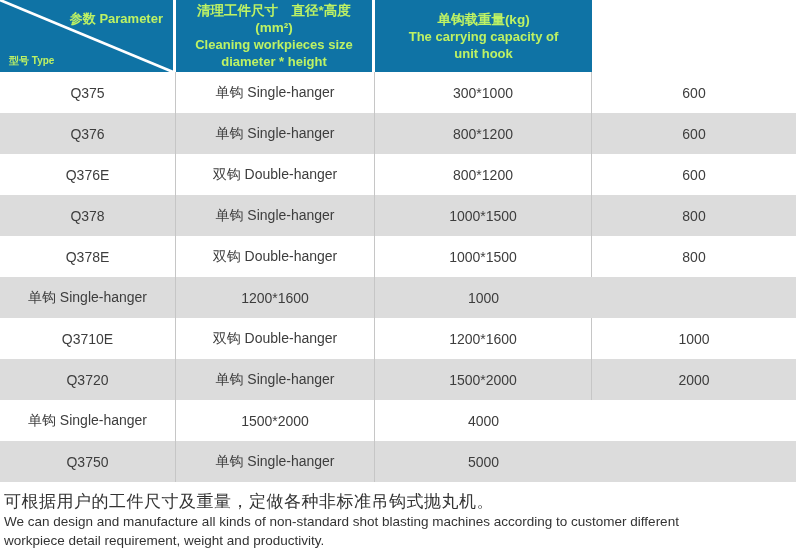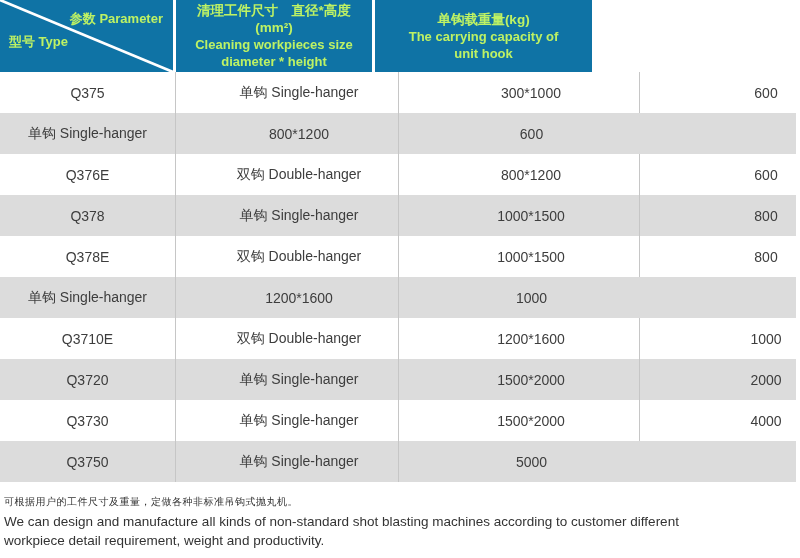--- a/index.html
+++ b/index.html
@@ -40,46 +40,45 @@
     position: relative;
     padding: 0;
     display: block;
   }
   .corner svg { position: absolute; left: 0; top: 0; width: 100%; height: 100%; }
   .corner .top-label {
     position: absolute; top: 10px; right: 10px;
     font-size: 13px; font-weight: bold;
   }
   .corner .bottom-label {
-    position: absolute; bottom: 22px; left: 9px;
-    font-size: 13px; font-weight: bold;
+    position: absolute; bottom: 3px; left: 9px;
+    font-size: 10px; font-weight: bold;
   }
 
   
   .tbody .row {
     display: grid;
     grid-template-columns: 176px 199px 217px 204px;
     height: 41px;
-    gap: 24px;
   }
   .tbody .row:nth-child(even) { background: #dcdcdc; }
   .tbody .row:nth-child(odd) { background: #ffffff; }
   .cell {
     display: flex;
     align-items: center;
     justify-content: center;
     font-size: 14px;
     color: #3d3d3d;
     text-align: center;
   }
   .row .cell:not(:last-child) { border-right: 1px solid #c6c6c6; }
 
   
   .notes { margin: 10px 0 0 4px; color: #333333; }
-  .notes .cn-line { font-size: 10px; line-height: 20px; letter-spacing: 0.5px; }
+  .notes .cn-line { font-size: 17px; line-height: 20px; letter-spacing: 0.5px; }
   .notes .en-line { font-size: 13.5px; line-height: 19px; }
 </style>
 </head>
 <body>
 
 <div class="page">
   <div class="spec-table">
 
     <div class="thead">
 
@@ -107,20 +106,21 @@
 
     <div class="tbody" id="tbody">
       <div class="row">
         <div class="cell">Q375</div>
         <div class="cell">单钩 Single-hanger</div>
         <div class="cell">300*1000</div>
         <div class="cell">600</div>
       </div>
 
       <div class="row">
+        <div class="cell">Q376</div>
         <div class="cell">单钩 Single-hanger</div>
         <div class="cell">800*1200</div>
         <div class="cell">600</div>
       </div>
 
       <div class="row">
         <div class="cell">Q376E</div>
         <div class="cell">双钩 Double-hanger</div>
         <div class="cell">800*1200</div>
         <div class="cell">600</div>
@@ -154,21 +154,20 @@
       </div>
 
       <div class="row">
         <div class="cell">Q3720</div>
         <div class="cell">单钩 Single-hanger</div>
         <div class="cell">1500*2000</div>
         <div class="cell">2000</div>
       </div>
 
       <div class="row">
-        <div class="cell">Q3730</div>
         <div class="cell">单钩 Single-hanger</div>
         <div class="cell">1500*2000</div>
         <div class="cell">4000</div>
       </div>
 
       <div class="row">
         <div class="cell">Q3750</div>
         <div class="cell">单钩 Single-hanger</div>
         <div class="cell">5000</div>
       </div>

